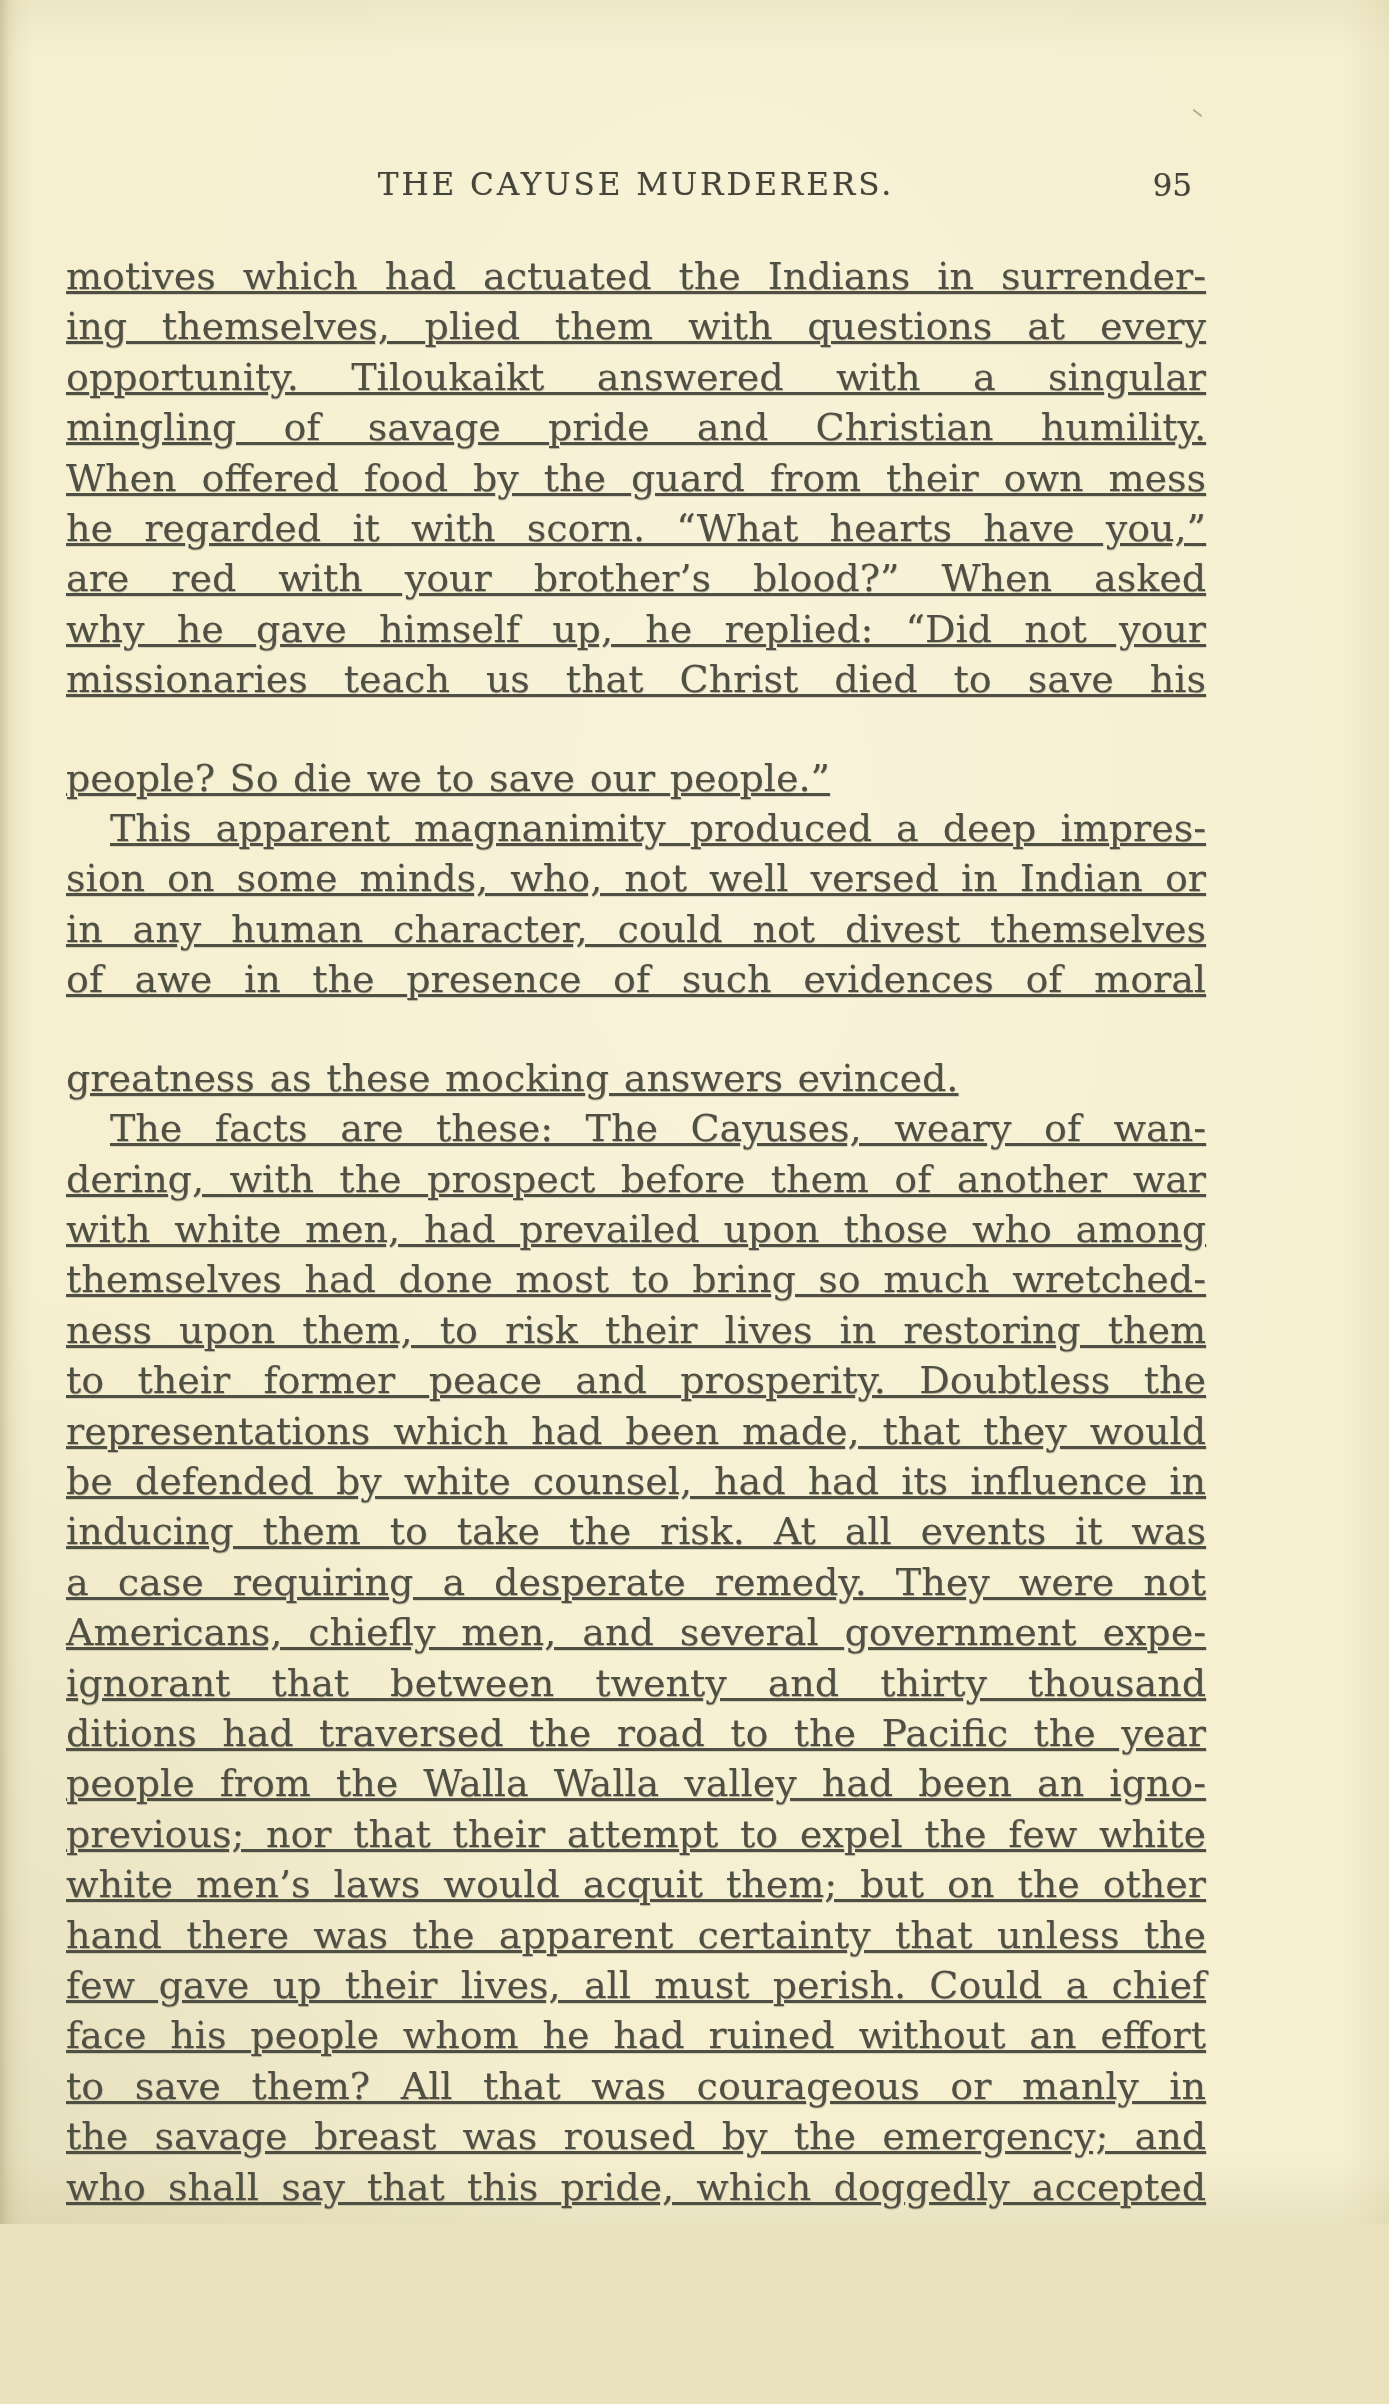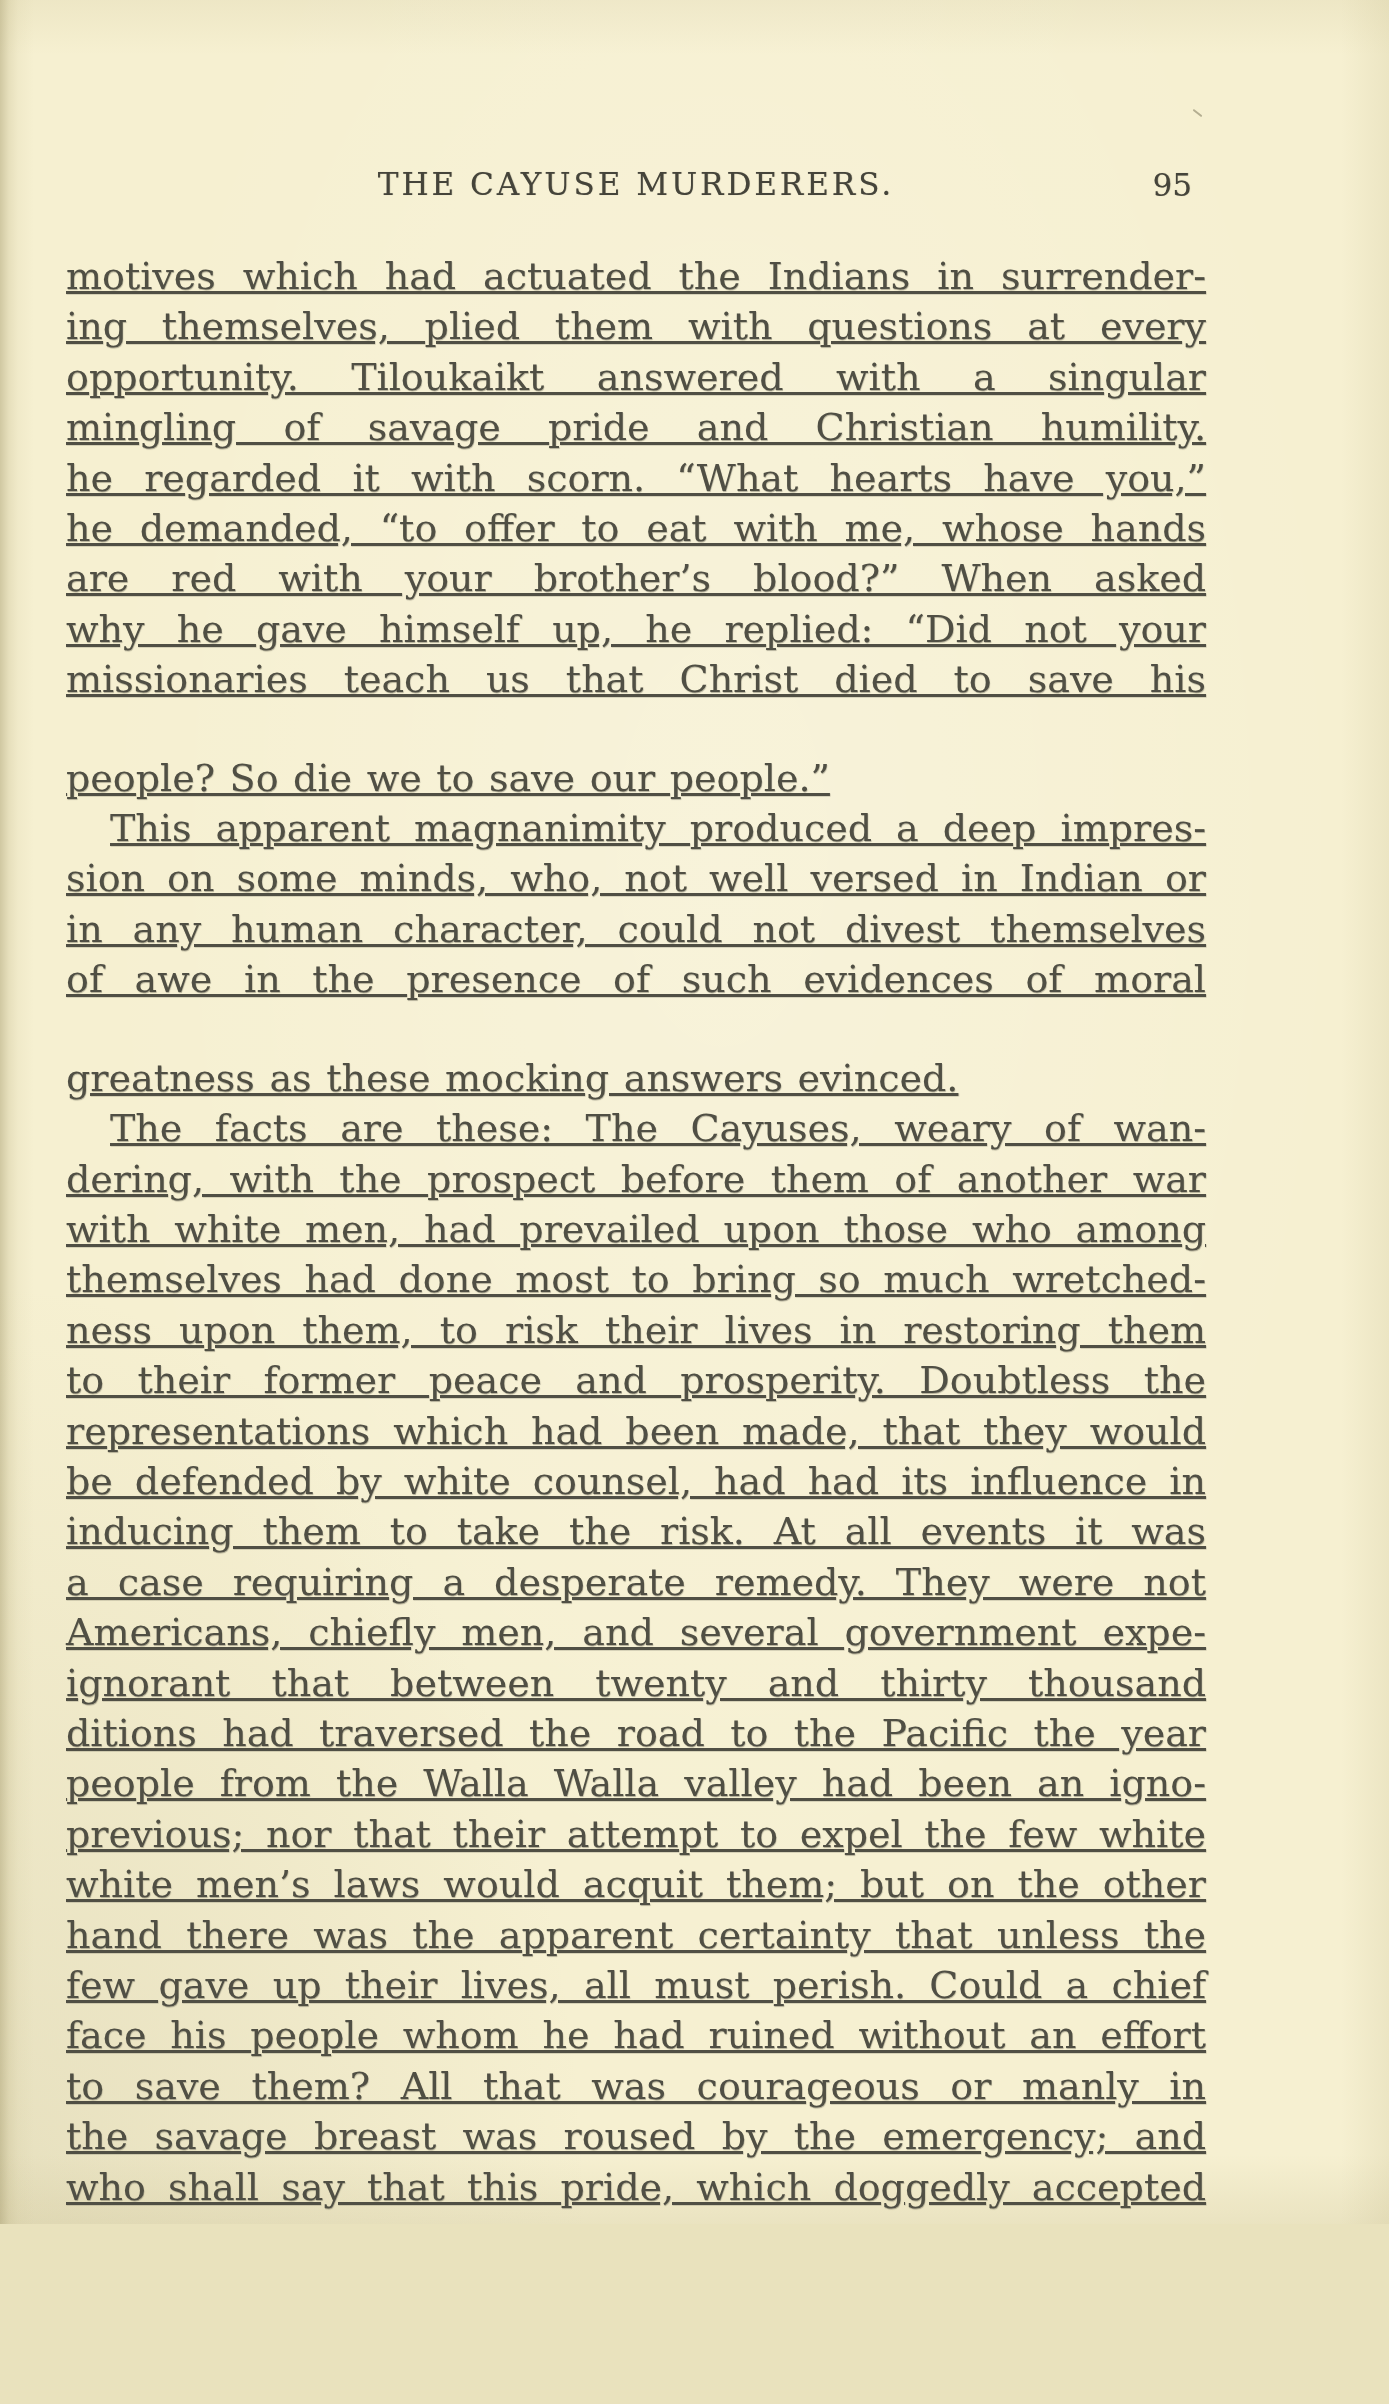--- a/index.html
+++ b/index.html
@@ -81,22 +81,22 @@
 <div class="page">
   <div class="running-head">
     <h1>THE CAYUSE MURDERERS.</h1>
     <span class="pagenum">95</span>
   </div>
   <div class="bodytext">
       <div class="line j">motives which had actuated the Indians in surrender-</div>
       <div class="line j">ing themselves, plied them with questions at every</div>
       <div class="line j">opportunity.  Tiloukaikt answered with a singular</div>
       <div class="line j">mingling of savage pride and Christian humility.</div>
+      <div class="line j">When offered food by the guard from their own mess</div>
       <div class="line j">he regarded it with scorn.  “What hearts have you,”</div>
-      <div class="line j">he demanded, “to offer to eat with me, whose hands</div>
       <div class="line j">are red with your brother’s blood?”  When asked</div>
       <div class="line j">why he gave himself up, he replied: “Did not your</div>
       <div class="line j">missionaries teach us that Christ died to save his</div>
       <div class="line l">people?  So die we to save our people.”</div>
       <div class="line j indent">This apparent magnanimity produced a deep impres-</div>
       <div class="line j">sion on some minds, who, not well versed in Indian or</div>
       <div class="line j">in any human character, could not divest themselves</div>
       <div class="line j">of awe in the presence of such evidences of moral</div>
       <div class="line l">greatness as these mocking answers evinced.</div>
       <div class="line j indent">The facts are these: The Cayuses, weary of wan-</div>

